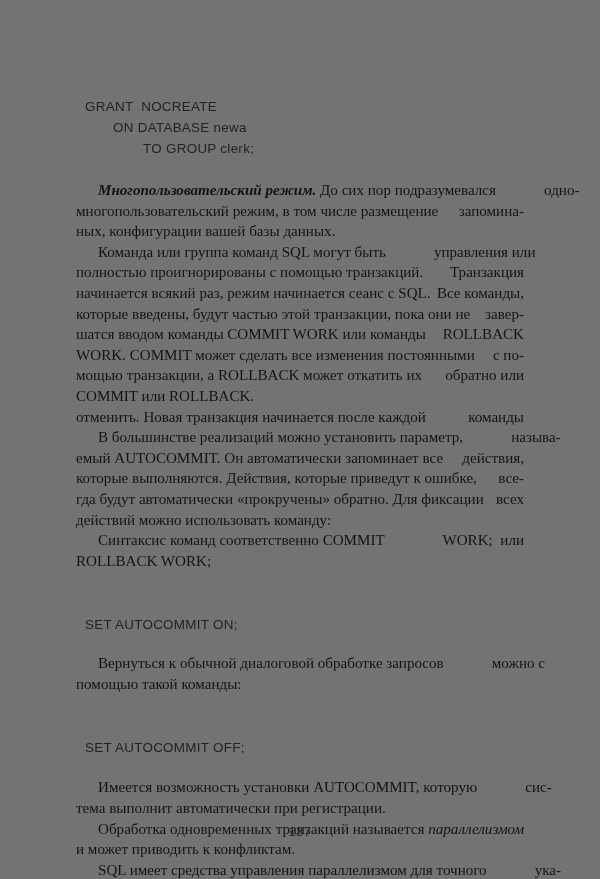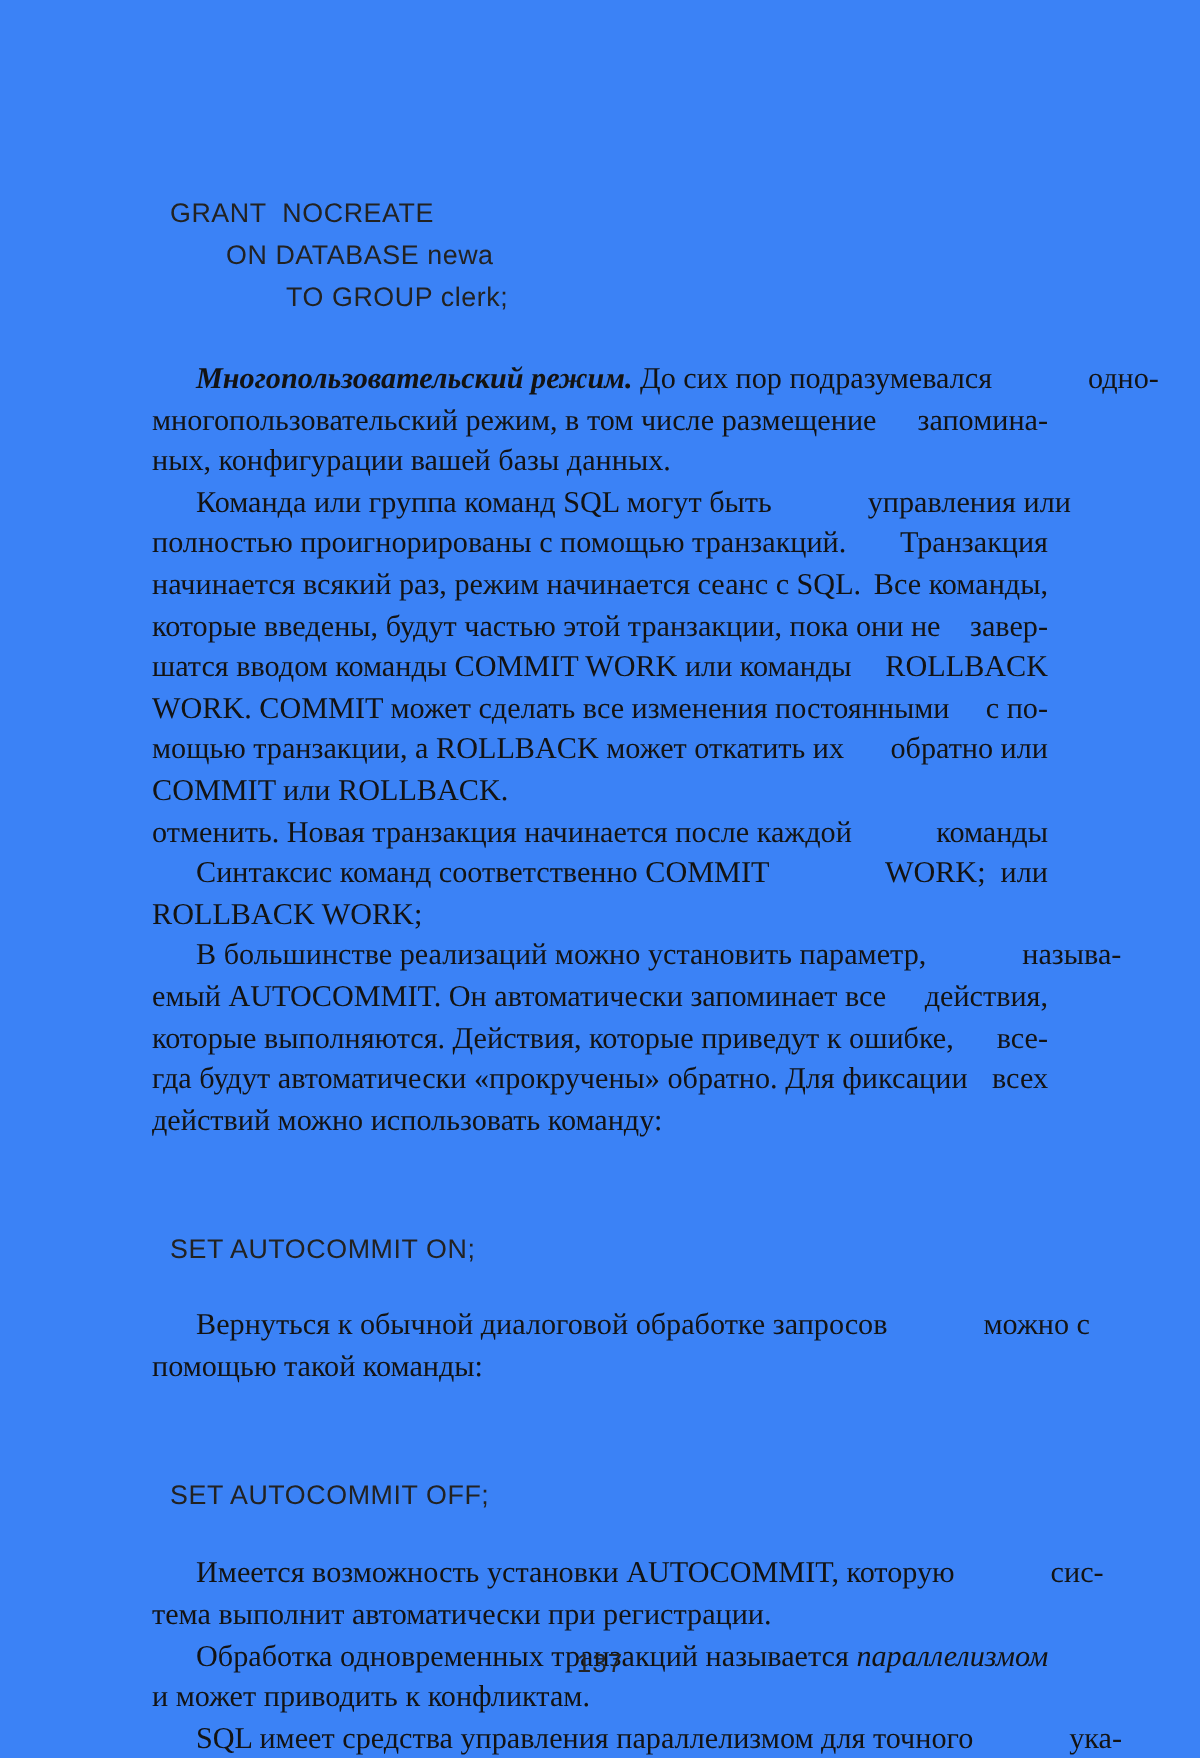--- a/index.html
+++ b/index.html
@@ -14,21 +14,21 @@
     position: relative;
     overflow: hidden;
     font-family: "Liberation Serif", "DejaVu Serif", serif;
     color: #141414;
     -webkit-font-smoothing: antialiased;
   }
 
   .page {
     position: absolute;
     inset: 0;
-    background: #3b82f6;
+    background: #737373;
   }
 
   .content {
     position: absolute;
     left: 76px;
     top: 0;
     width: 448px;
   }
 
   
@@ -164,46 +164,46 @@
         </span>
       <span class="ln">COMMIT или ROLLBACK.</span>
       <span class="ln just">
           <span>отменить. Новая транзакция начинается после каждой</span>
           <span>команды</span>
         </span>
     </p>
 
     <p class="para">
       <span class="ln just ind">
+          <span>В большинстве реализаций можно установить параметр,</span>
+          <span>называ-</span>
+        </span>
+      <span class="ln just">
+          <span>емый AUTOCOMMIT. Он автоматически запоминает все</span>
+          <span>действия,</span>
+        </span>
+      <span class="ln just">
+          <span>которые выполняются. Действия, которые приведут к ошибке,</span>
+          <span>все-</span>
+        </span>
+      <span class="ln just">
+          <span>гда будут автоматически «прокручены» обратно. Для фиксации</span>
+          <span>всех</span>
+        </span>
+      <span class="ln">действий можно использовать команду:</span>
+    </p>
+
+    <p class="para">
+      <span class="ln just ind">
           <span>Синтаксис команд соответственно COMMIT</span>
           <span>WORK;  или</span>
         </span>
       <span class="ln">ROLLBACK WORK;</span>
     </p>
 
-    <p class="para">
-      <span class="ln just ind">
-          <span>В большинстве реализаций можно установить параметр,</span>
-          <span>называ-</span>
-        </span>
-      <span class="ln just">
-          <span>емый AUTOCOMMIT. Он автоматически запоминает все</span>
-          <span>действия,</span>
-        </span>
-      <span class="ln just">
-          <span>которые выполняются. Действия, которые приведут к ошибке,</span>
-          <span>все-</span>
-        </span>
-      <span class="ln just">
-          <span>гда будут автоматически «прокручены» обратно. Для фиксации</span>
-          <span>всех</span>
-        </span>
-      <span class="ln">действий можно использовать команду:</span>
-    </p>
-
     <div class="sp-b"></div>
 
     <div class="code-single">SET AUTOCOMMIT ON;</div>
 
     <div class="sp-b"></div>
 
     <p class="para">
       <span class="ln just ind">
           <span>Вернуться к обычной диалоговой обработке запросов</span>
           <span>можно с</span>

